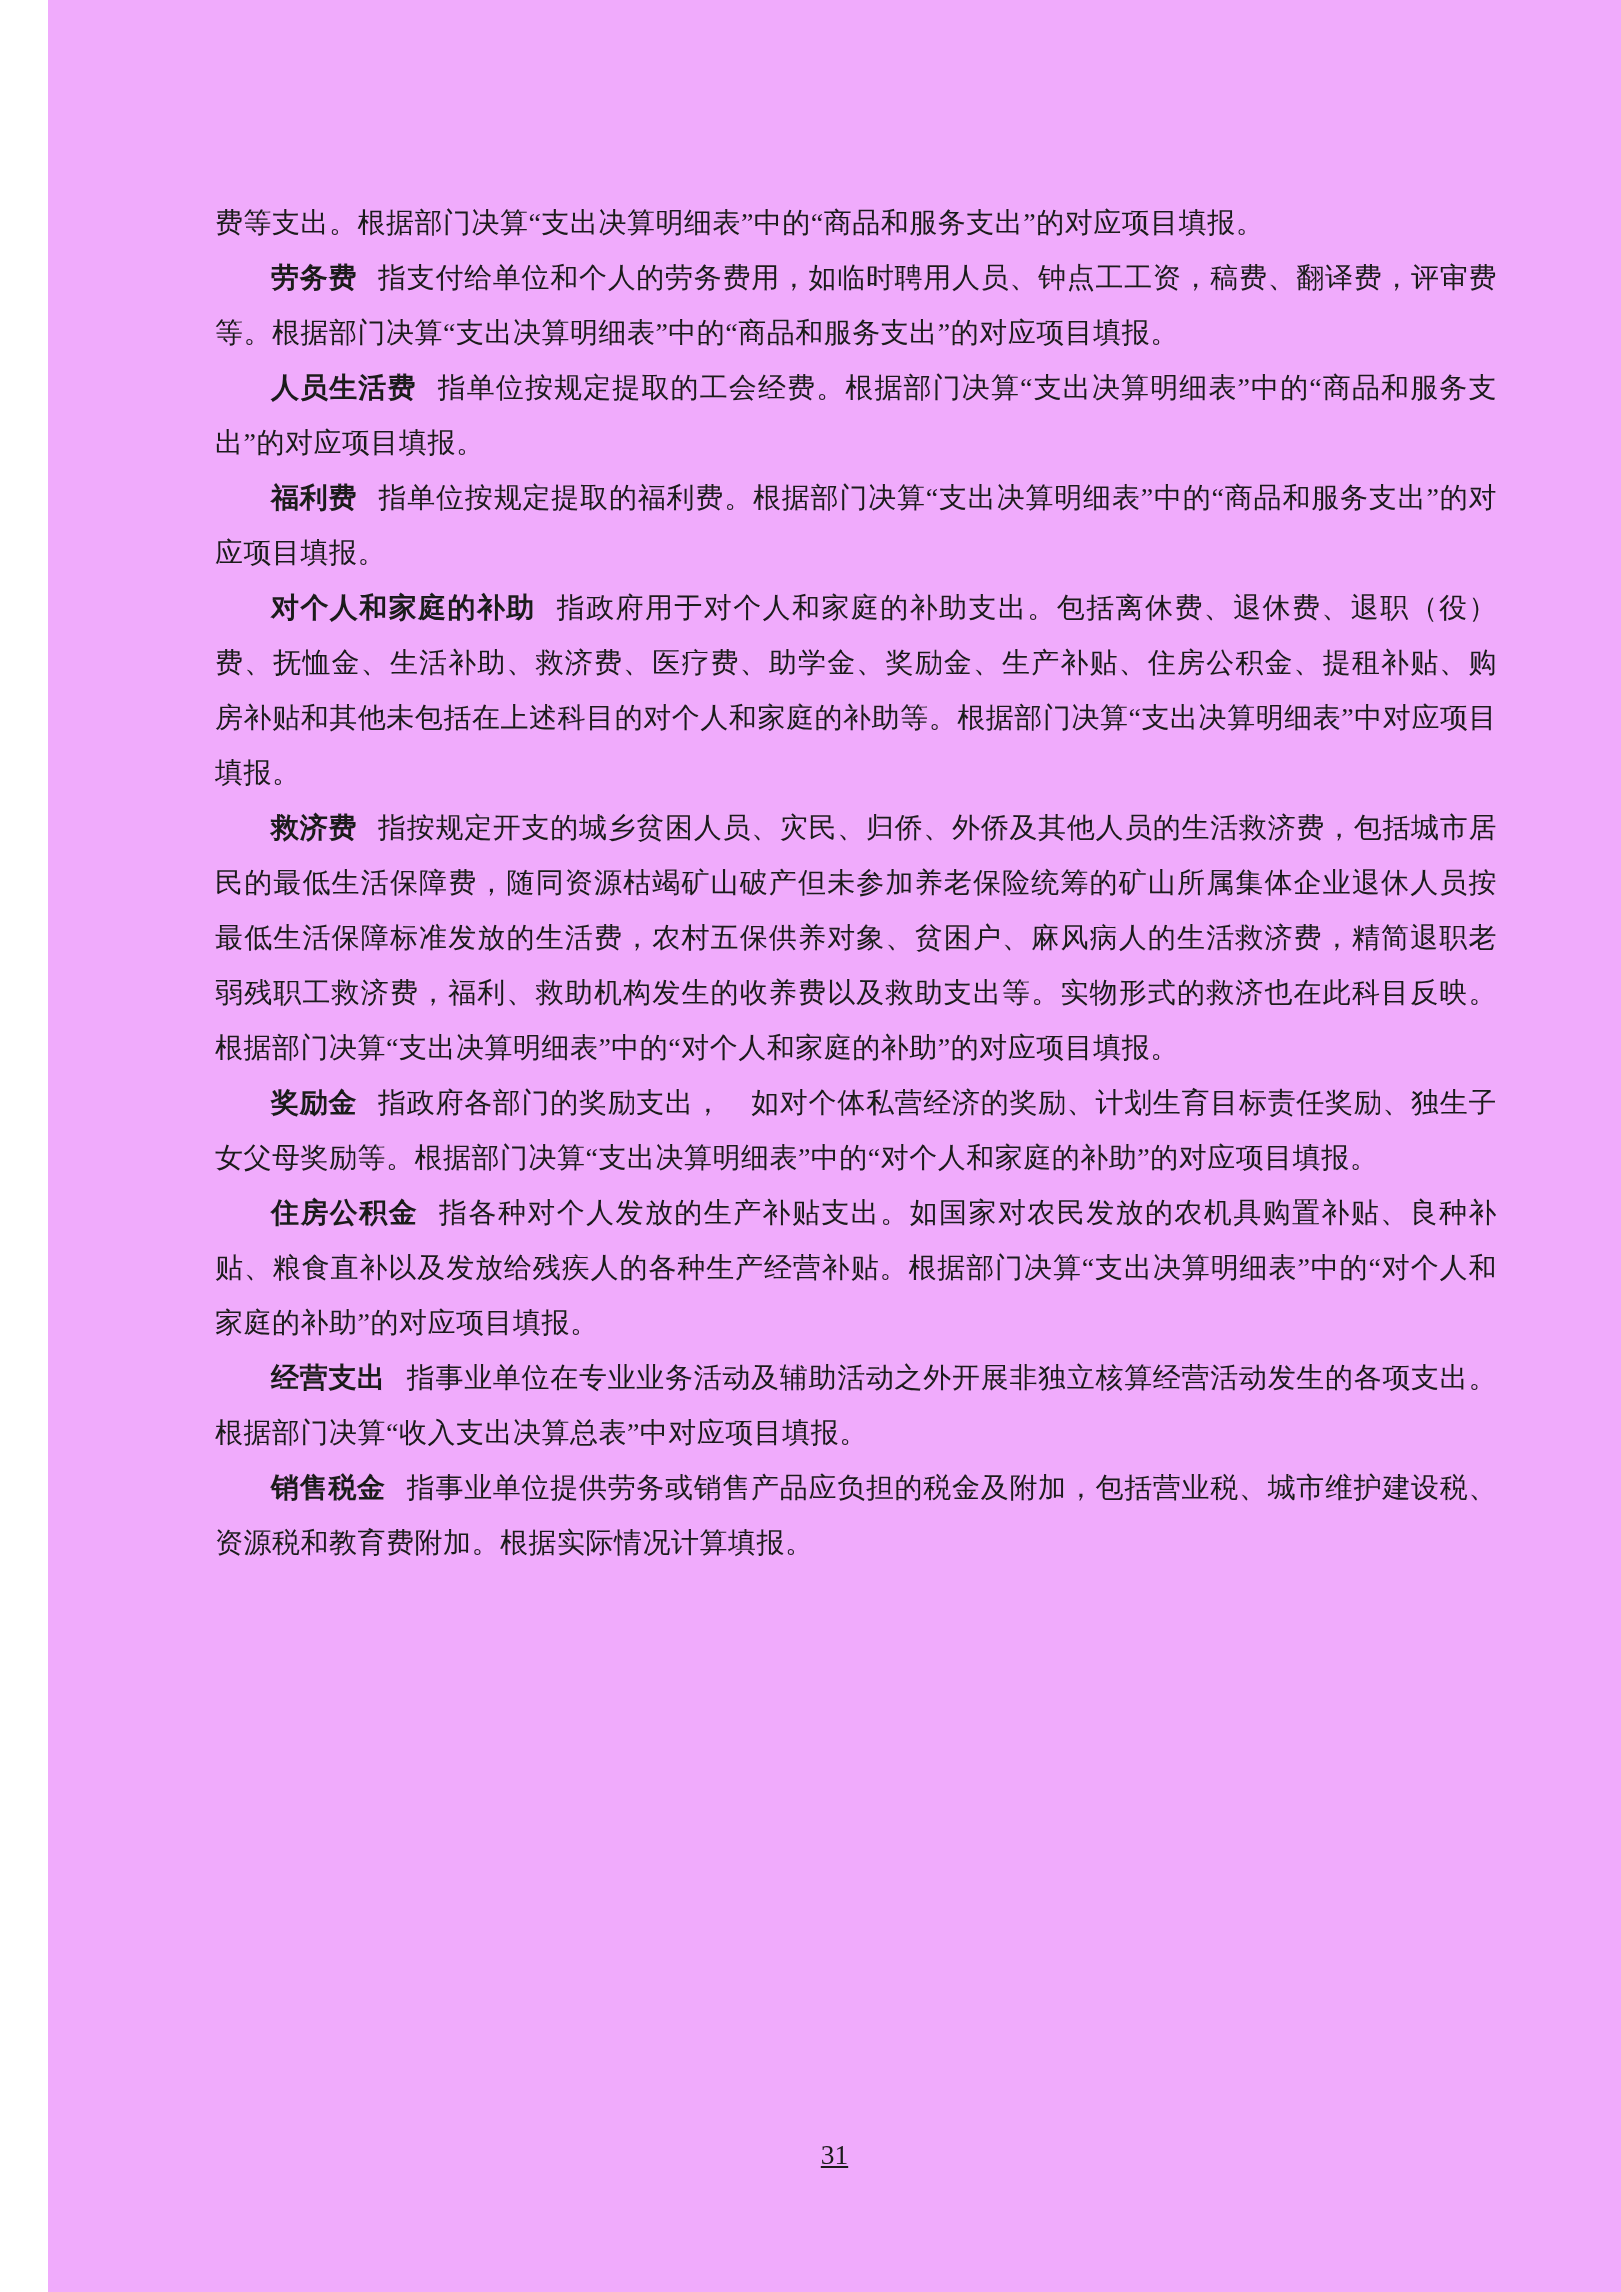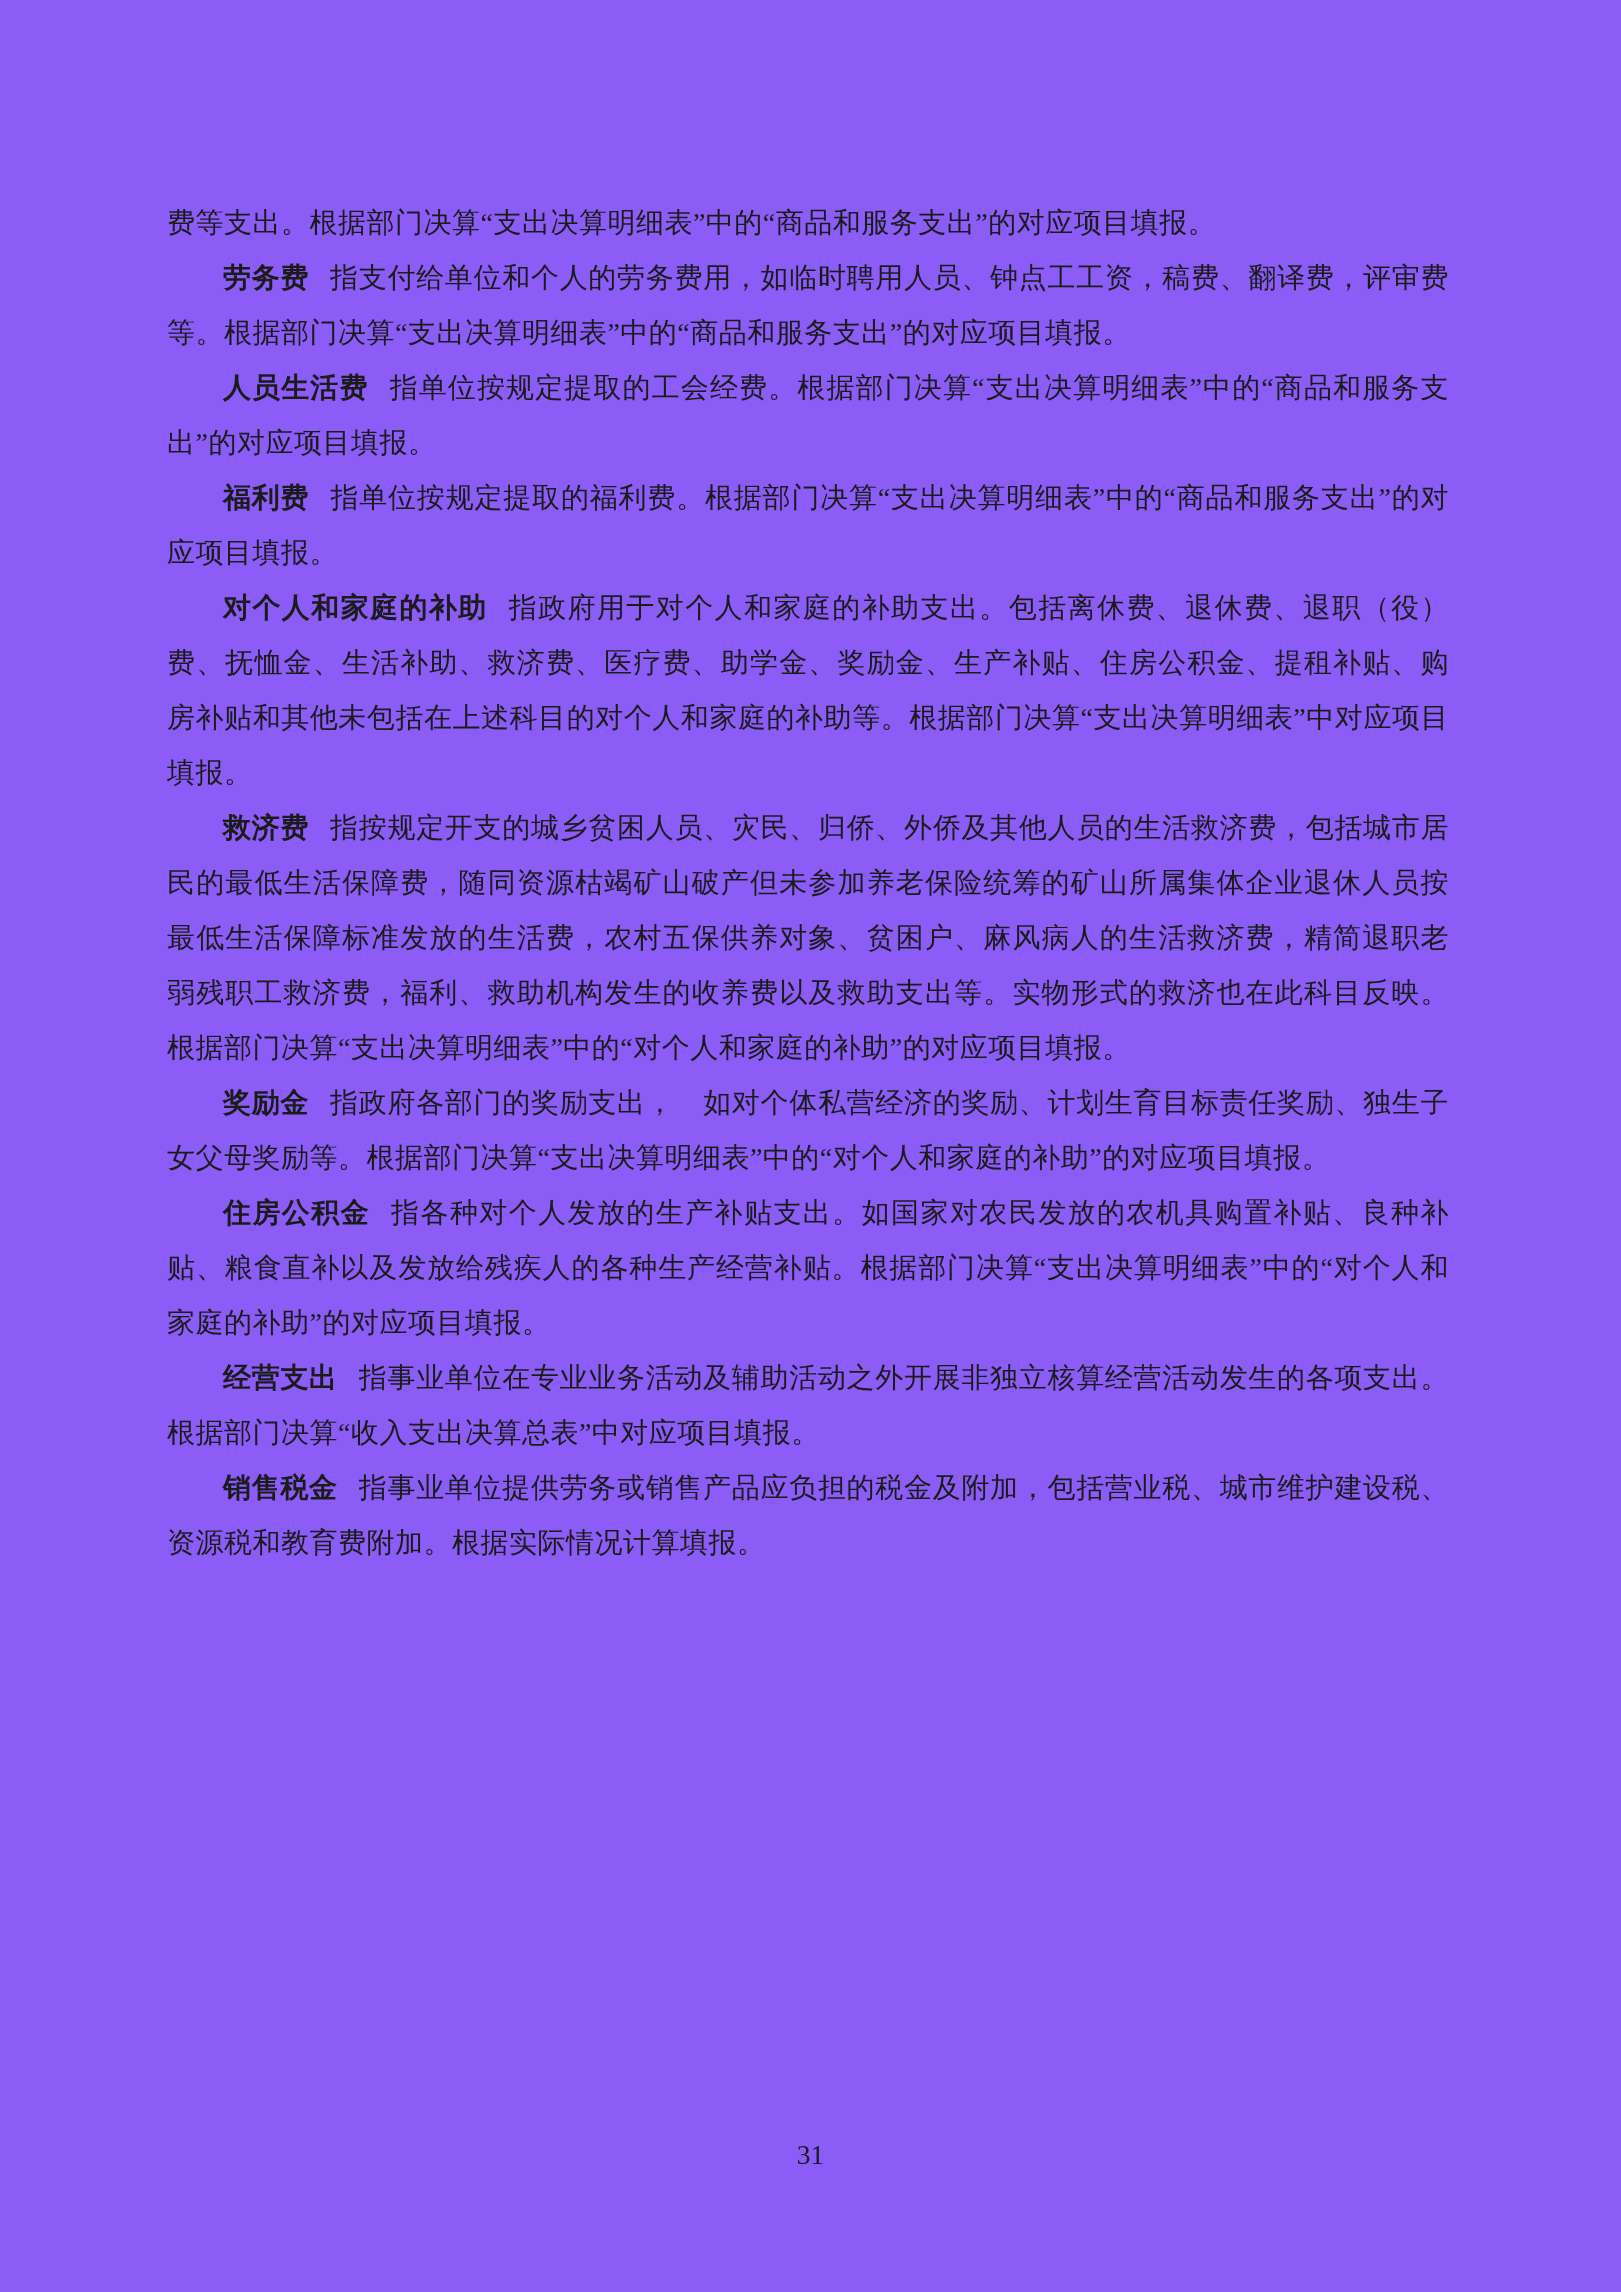--- a/index.html
+++ b/index.html
@@ -10,22 +10,23 @@
   body {
     width: 1621px;
     height: 2293px;
     position: relative;
     font-family: "Liberation Serif", serif;
     color: #1b1b1b;
   }
   .page {
     position: absolute;
     inset: 0;
-    background: #8b5cf6;
+    background: #f0abfc;
     overflow: hidden;
+    margin-left: 48px;
   }
   .content {
     position: absolute;
     left: 167px;
     top: 195px;
     width: 1282px;
     font-size: 28px;
     line-height: 55px;
     text-align: justify;
     text-justify: inter-ideograph;
@@ -46,20 +47,21 @@
   }
   .page-number {
     position: absolute;
     left: 0;
     top: 2139px;
     width: 100%;
     text-align: center;
     font-size: 27.4px;
     line-height: 33px;
     color: #1b1b1b;
+    text-decoration: underline;
   }
 </style>
 </head>
 <body>
 
 <div class="page">
   <div class="content">
 
     <p class="cont"><span>费等支出。根据部门决算“支出决算明细表”中的“商品和服务支出”的对应项目填报。</span></p>
 

